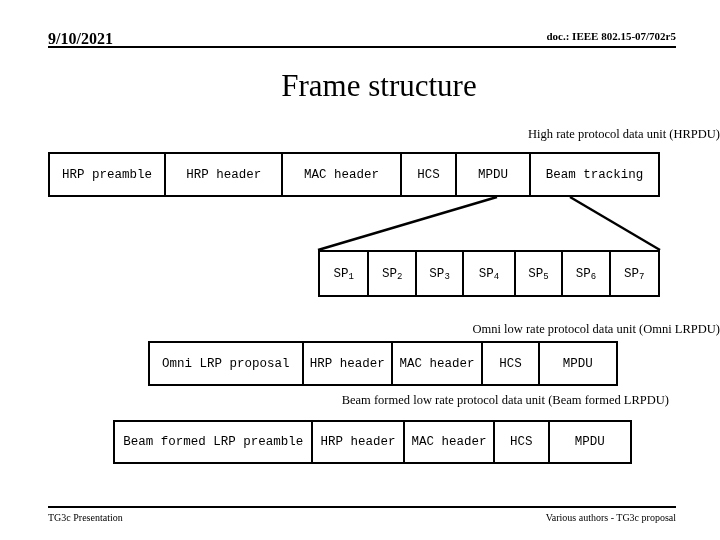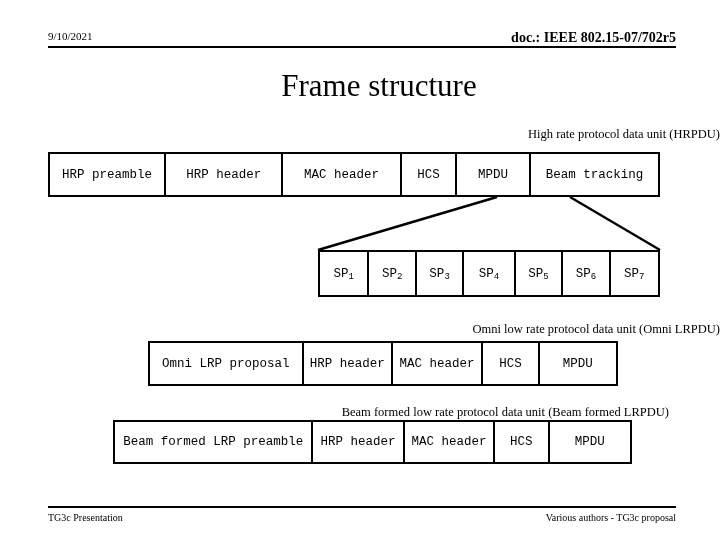--- a/index.html
+++ b/index.html
@@ -25,30 +25,30 @@
     position: absolute;
     left: 48px;
     top: 30px;
     width: 628px;
     height: 20px;
   }
   .header .hdr-date {
     position: absolute;
     left: 0;
     top: 0;
+    font-size: 16px;
+    font-weight: bold;
+    letter-spacing: 0px;
+    white-space: nowrap;
+  }
+  .header .hdr-doc {
+    position: absolute;
+    right: 0;
+    top: 0;
     font-size: 11px;
-    font-weight: normal;
-    letter-spacing: 0px;
-    white-space: nowrap;
-  }
-  .header .hdr-doc {
-    position: absolute;
-    right: 0;
-    top: 0;
-    font-size: 14px;
     font-weight: bold;
     white-space: nowrap;
   }
   .header .hdr-rule {
     position: absolute;
     left: 0;
     right: 0;
     top: 16px;
     border-bottom: 2px solid #000000;
   }
@@ -227,21 +227,21 @@
   <div class="caption" style="left:0; top:321px; width:720px;">Omni low rate protocol data unit (Omni LRPDU)</div>
 
   <div class="boxrow" id="row-omni">
     <div class="cell" style="width:155px">Omni LRP proposal</div>
     <div class="cell" style="width:90px">HRP header</div>
     <div class="cell" style="width:91px">MAC header</div>
     <div class="cell" style="width:57px">HCS</div>
     <div class="cell" style="width:77px">MPDU</div>
   </div>
 
-  <div class="caption" style="left:0; top:404px; width:669px;">Beam formed low rate protocol data unit (Beam formed LRPDU)</div>
+  <div class="caption" style="left:0; top:392px; width:669px;">Beam formed low rate protocol data unit (Beam formed LRPDU)</div>
 
   <div class="boxrow" id="row-bf">
     <div class="cell" style="width:200px">Beam formed LRP preamble</div>
     <div class="cell" style="width:92px">HRP header</div>
     <div class="cell" style="width:91px">MAC header</div>
     <div class="cell" style="width:55px">HCS</div>
     <div class="cell" style="width:81px">MPDU</div>
   </div>
 
   <div class="footer">

